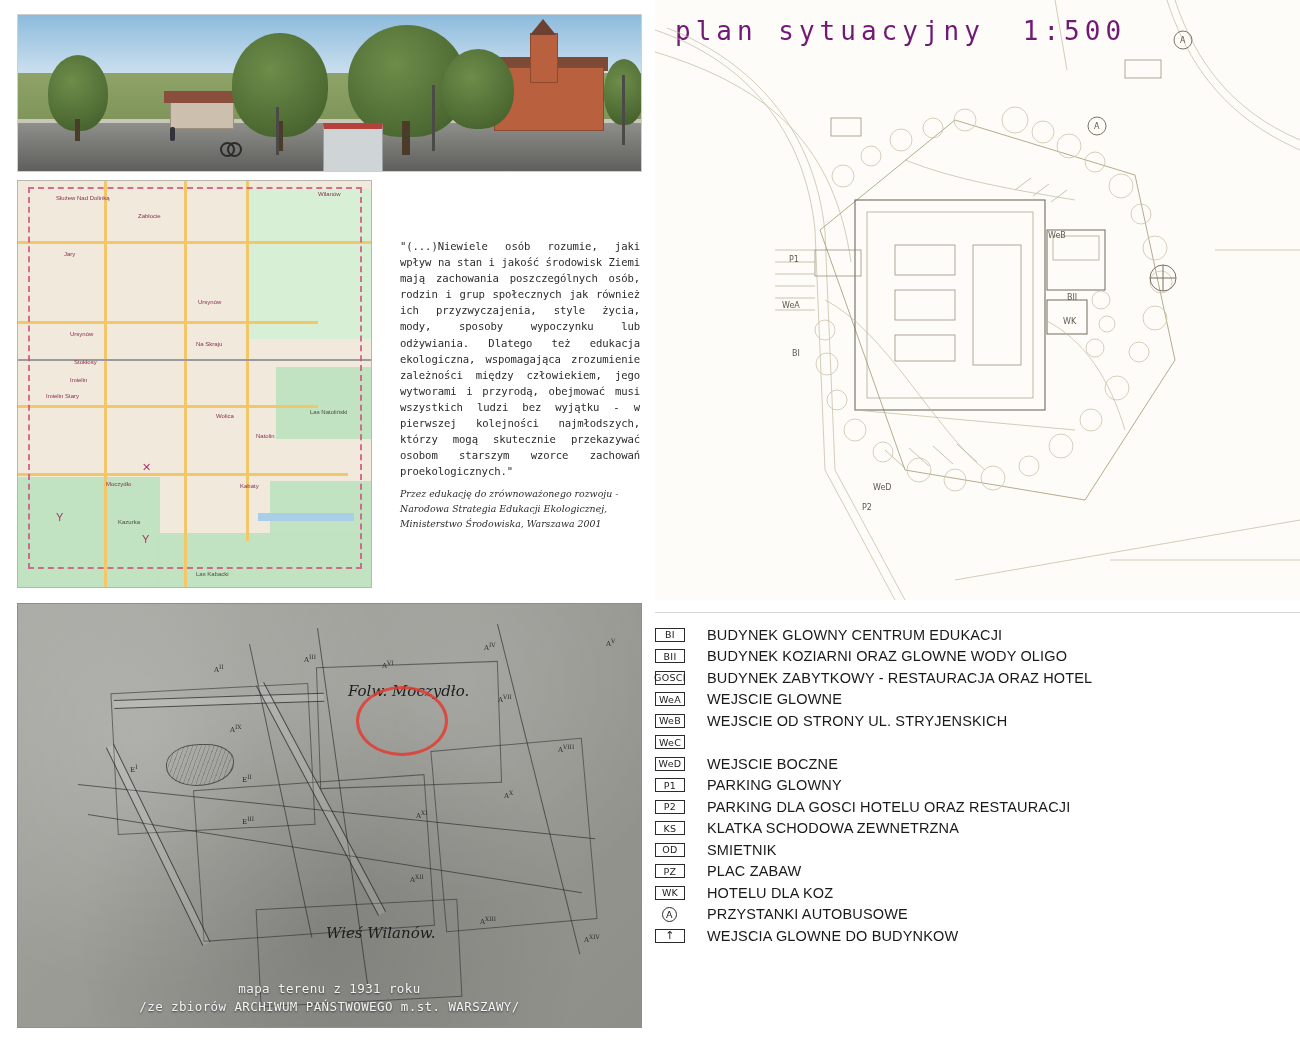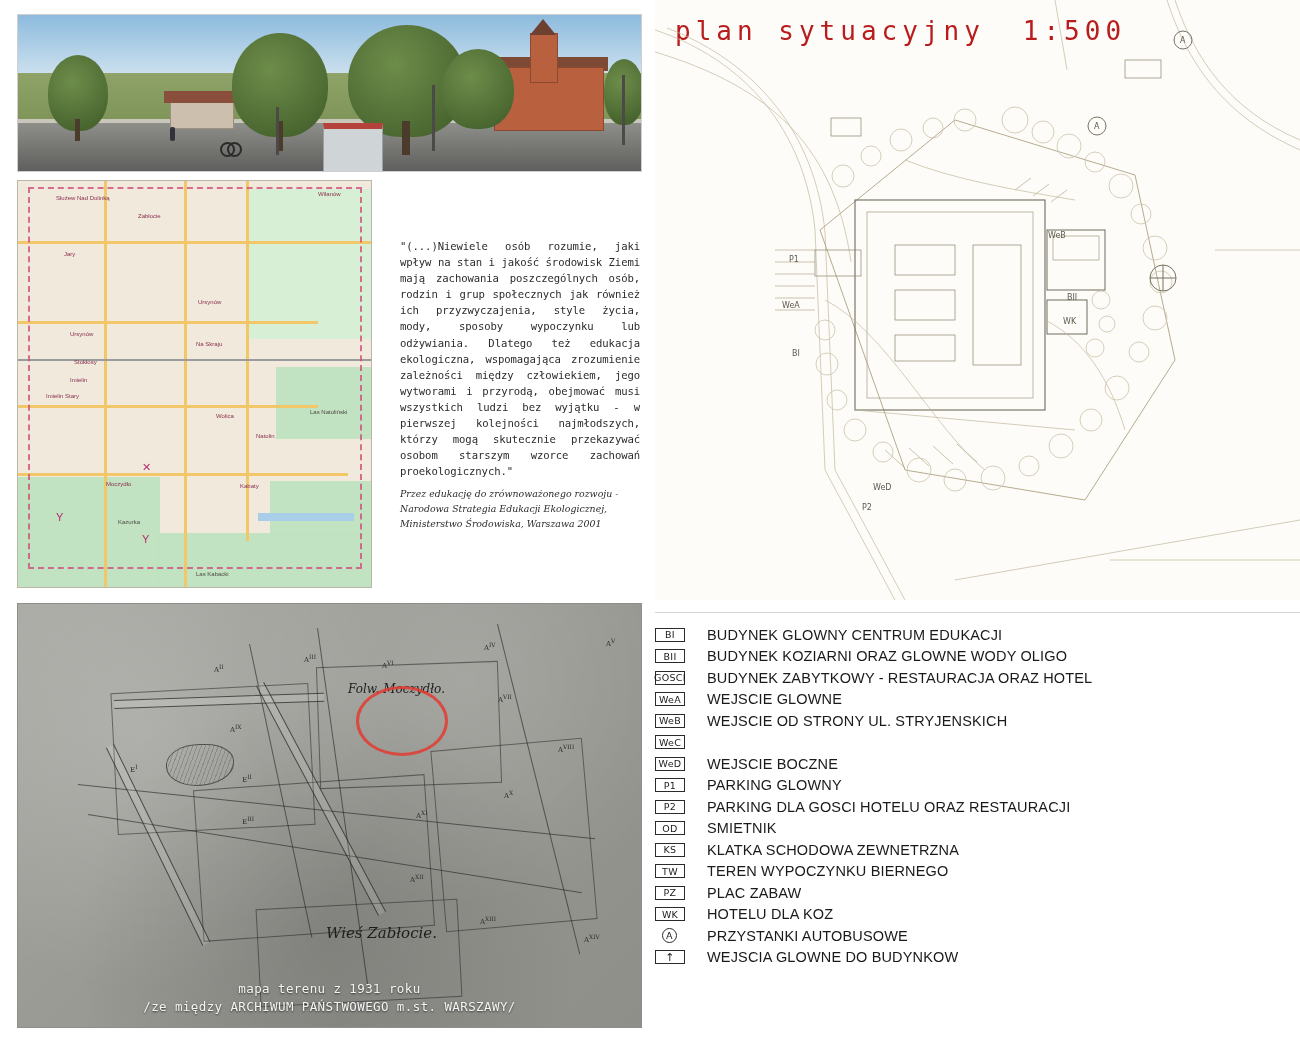--- a/index.html
+++ b/index.html
@@ -172,21 +172,21 @@
   }
   #histmap .note {
     position:absolute; font-family:"DejaVu Serif", serif; font-size:7px; color:#2e2e2e;
   }
   #histmap .village {
     position:absolute; font-family:"DejaVu Serif", serif; font-style:italic;
     font-size:15px; color:#1f1f1f;
   }
   #histmap .folw {
     position:absolute; left:330px; top:78px;
-    font-family:"DejaVu Serif", serif; font-style:italic; font-size:12px; color:#1f1f1f;
+    font-family:"DejaVu Serif", serif; font-style:italic; font-size:15px; color:#1f1f1f;
   }
   #histmap .circle {
     position:absolute; left:338px; top:82px; width:86px; height:64px;
     border:3px solid rgba(225,60,50,.85); border-radius:50%;
   }
   #histmap .pond {
     position:absolute; left:148px; top:140px; width:66px; height:40px;
     border:1px solid rgba(30,30,30,.6); border-radius:50% 40% 55% 45%;
     background:repeating-linear-gradient(110deg, rgba(60,60,60,.25) 0 1px, transparent 1px 4px);
   }
@@ -199,21 +199,21 @@
 
   
   #siteplan {
     left: 655px; top: 0px; width: 645px; height: 600px;
     background: #fdfcf8;
     overflow: hidden;
   }
   #siteplan .title {
     position:absolute; left:20px; top:16px;
     font-family:"DejaVu Sans Mono", monospace;
-    font-size:26px; letter-spacing:5px; color:#b91c1c;
+    font-size:26px; letter-spacing:5px; color:#701a75;
   }
   #siteplan .title .scale { margin-left: 38px; }
   #siteplan svg { position:absolute; left:0; top:0; }
 
   
   #legend {
     left: 655px; top: 624px; width: 645px; height: 400px;
   }
   .legend-row {
     display:flex; align-items:center; height:21.5px;
@@ -340,42 +340,42 @@
   <div class="line" style="left:300px; top:24px;  width:360px; transform:rotate(82deg);"></div>
   <div class="line" style="left:480px; top:20px;  width:340px; transform:rotate(76deg);"></div>
   <div class="road" style="left:96px;  top:96px;  width:210px; transform:rotate(-2deg);"></div>
   <div class="road" style="left:246px; top:78px;  width:260px; transform:rotate(62deg);"></div>
   <div class="road" style="left:96px;  top:140px; width:220px; transform:rotate(64deg);"></div>
 
   <div class="pond"></div>
 
   <div class="folw">Folw. Moczydło.</div>
   <div class="circle"></div>
-  <div class="village" style="left:308px; top:320px;">Wieś Zabłocie.</div>
+  <div class="village" style="left:308px; top:320px;">Wieś Wilanów.</div>
 
   <div class="note" style="left:196px; top:60px;">A<sup>II</sup></div>
   <div class="note" style="left:286px; top:50px;">A<sup>III</sup></div>
   <div class="note" style="left:466px; top:38px;">A<sup>IV</sup></div>
   <div class="note" style="left:588px; top:34px;">A<sup>V</sup></div>
   <div class="note" style="left:364px; top:56px;">A<sup>VI</sup></div>
   <div class="note" style="left:480px; top:90px;">A<sup>VII</sup></div>
   <div class="note" style="left:540px; top:140px;">A<sup>VIII</sup></div>
   <div class="note" style="left:212px; top:120px;">A<sup>IX</sup></div>
   <div class="note" style="left:486px; top:186px;">A<sup>X</sup></div>
   <div class="note" style="left:398px; top:206px;">A<sup>XI</sup></div>
   <div class="note" style="left:392px; top:270px;">A<sup>XII</sup></div>
   <div class="note" style="left:462px; top:312px;">A<sup>XIII</sup></div>
   <div class="note" style="left:566px; top:330px;">A<sup>XIV</sup></div>
   <div class="note" style="left:112px; top:160px;">E<sup>I</sup></div>
   <div class="note" style="left:224px; top:170px;">E<sup>II</sup></div>
   <div class="note" style="left:224px; top:212px;">E<sup>III</sup></div>
 
   <div class="caption">
     <div>mapa terenu z 1931 roku</div>
-    <div>/ze między ARCHIWUM PAŃSTWOWEGO m.st. WARSZAWY/</div>
+    <div>/ze zbiorów ARCHIWUM PAŃSTWOWEGO m.st. WARSZAWY/</div>
   </div>
 </div>
 
 <div class="panel" id="siteplan">
   <div class="title">
     <span>plan sytuacyjny</span><span class="scale">1:500</span>
   </div>
 
   <svg width="645" height="600" viewBox="0 0 645 600">
     <g stroke="#c3b89d" fill="none" stroke-width="0.7">
@@ -509,32 +509,28 @@
   </div>
   <div class="legend-row">
     <div class="legend-sym">P1</div>
     <div class="legend-text">PARKING GLOWNY</div>
   </div>
   <div class="legend-row">
     <div class="legend-sym">P2</div>
     <div class="legend-text">PARKING DLA GOSCI HOTELU ORAZ RESTAURACJI</div>
   </div>
   <div class="legend-row">
+    <div class="legend-sym">KS</div>
+    <div class="legend-text">KLATKA SCHODOWA ZEWNETRZNA</div>
+  </div>
+  <div class="legend-row">
     <div class="legend-sym">OD</div>
     <div class="legend-text">SMIETNIK</div>
   </div>
   <div class="legend-row">
-    <div class="legend-sym">KS</div>
-    <div class="legend-text">KLATKA SCHODOWA ZEWNETRZNA</div>
-  </div>
-  <div class="legend-row">
-    <div class="legend-sym">TW</div>
-    <div class="legend-text">TEREN WYPOCZYNKU BIERNEGO</div>
-  </div>
-  <div class="legend-row">
     <div class="legend-sym">PZ</div>
     <div class="legend-text">PLAC ZABAW</div>
   </div>
   <div class="legend-row">
     <div class="legend-sym">WK</div>
     <div class="legend-text">HOTELU DLA KOZ</div>
   </div>
   <div class="legend-row">
     <div class="legend-sym circle">A</div>
     <div class="legend-text">PRZYSTANKI AUTOBUSOWE</div>

